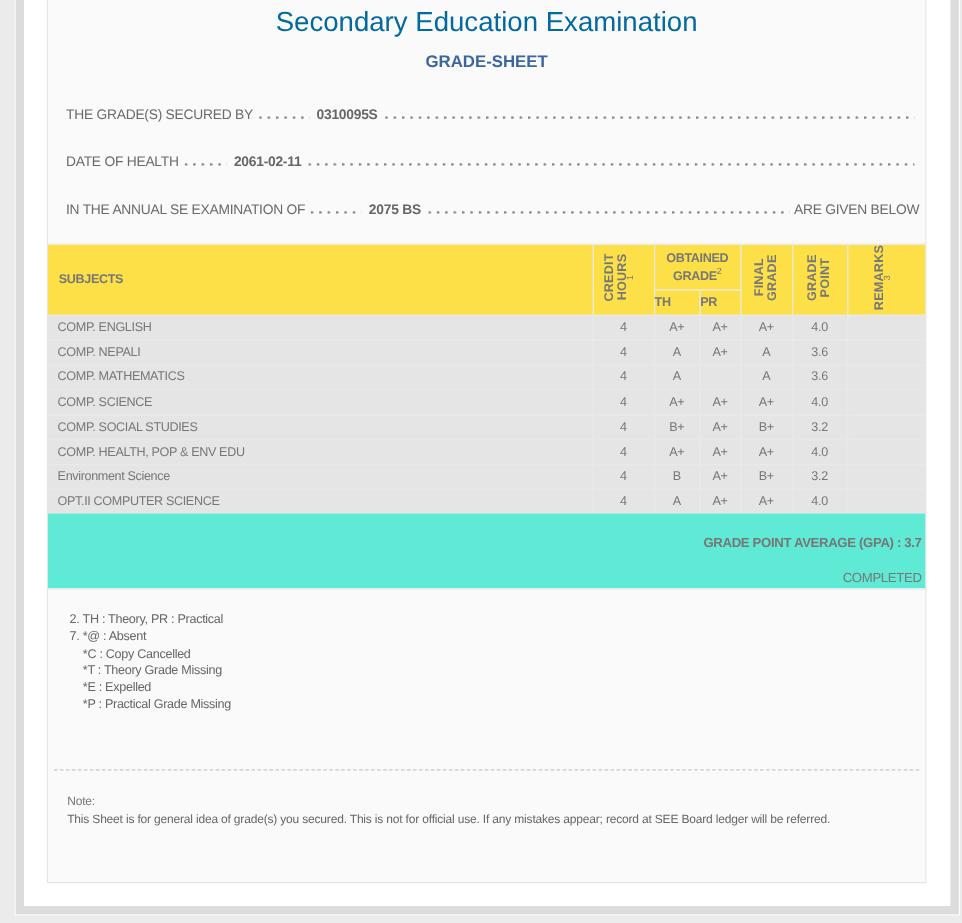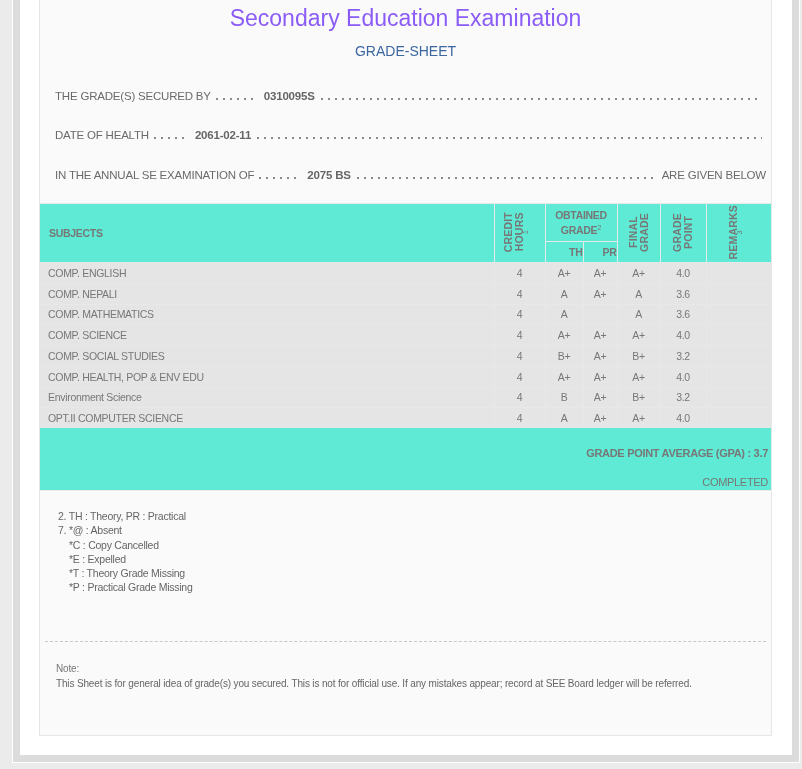--- a/index.html
+++ b/index.html
@@ -1,43 +1,43 @@
 <!DOCTYPE html>
 <html><head>
 <meta charset="utf-8">
 <style>
   html, body { margin:0; padding:0; width:802px; height:769px; overflow:hidden; background:#ebebeb; font-family:"Liberation Sans", sans-serif; color:#666; }
   .frame { position:absolute; left:12px; top:-40px; width:788px; height:803px; box-sizing:border-box; border:1px solid #fff; padding:7px; background:#dcdcdc; }
   .frame-inner { background:#fff; height:100%; box-sizing:border-box; padding:19px 20px 19px 19px; }
   .content { position:relative; height:100%; box-sizing:border-box; border:1px solid #e6e6e6; background:#fafafa; }
 
-  .title { position:absolute; left:0; right:0; top:17px; line-height:26px; text-align:center; font-size:23px; color:#8b5cf6; }
-  .subtitle { position:absolute; left:0; right:0; top:54px; line-height:18px; text-align:center; font-size:14px; font-weight:normal; color:#3b66a0; }
+  .title { position:absolute; left:0; right:0; top:17px; line-height:26px; text-align:center; font-size:23px; color:#0369a1; }
+  .subtitle { position:absolute; left:0; right:0; top:54px; line-height:18px; text-align:center; font-size:14px; font-weight:bold; color:#3b66a0; }
 
   .info-line { position:absolute; left:15px; right:5px; height:18px; line-height:18px; font-size:11.5px; letter-spacing:-0.2px; color:#6a6a6a; display:flex; align-items:baseline; white-space:nowrap; }
   .info-line .val { font-weight:bold; color:#666; }
   .leader { display:inline-block; height:2px; background-image:radial-gradient(circle at 1px 1px, #8a8a8a 0.9px, transparent 1.3px); background-size:7px 2px; background-repeat:repeat-x; }
   .leader.fixed6 { width:42px; margin:0 6px 0 5px; flex:none; }
   .leader.fixed5 { width:35px; margin:0 6px 0 5px; flex:none; }
   .leader.grow { flex:1; margin:0 4px 0 6px; }
 
   table.grades { position:absolute; top:215px; left:0; width:731px; table-layout:fixed; border-collapse:collapse; font-size:10.5px; letter-spacing:-0.3px; color:#777; }
   table.grades th, table.grades td { border:1px solid #e8e8e8; padding:0; }
   table.grades tr:first-child th { border-top:1px solid #e8e8e8; }
   table.grades th:first-child, table.grades td:first-child { border-left:none; }
   table.grades th:last-child, table.grades td:last-child { border-right:none; }
-  table.grades thead th { background:#5eead4; font-weight:bold; color:#777; }
+  table.grades thead th { background:#fde047; font-weight:bold; color:#777; }
   table.grades tbody td { background:#e5e5e5; height:19.75px; text-align:center; }
   table.grades tbody td.subj { text-align:left; padding-left:8px; white-space:nowrap; }
   th.h-subjects { text-align:left; padding-left:9px !important; }
   .vert { display:inline-block; writing-mode:vertical-rl; transform:rotate(180deg); text-align:center; line-height:11px; font-size:10.5px; letter-spacing:0.2px; }
   .vert span { display:block; }
   sup { font-size:7.5px; line-height:0; vertical-align:super; font-weight:normal; }
   .h-obt { height:37px; line-height:15px; text-align:center; vertical-align:middle; }
-  .h-sub { height:20px; text-align:right; }
+  .h-sub { height:20px; text-align:left; }
 
   .gpa-block { position:absolute; top:440px; left:0; width:731px; height:62px; background:#5eead4; border-bottom:1px solid #ebebeb; }
   .gpa { position:absolute; right:3px; top:16px; line-height:18px; font-size:11px; font-weight:bold; letter-spacing:-0.3px; color:#777; white-space:nowrap; }
   .status { position:absolute; right:3px; top:45px; line-height:18px; font-size:11px; font-weight:normal; letter-spacing:-0.3px; color:#777; }
 
   .footnotes { position:absolute; top:521px; left:18px; font-size:10.5px; letter-spacing:-0.25px; line-height:14.3px; color:#666; }
   .footnotes .ind { padding-left:11px; }
   .dash { position:absolute; top:653px; left:5px; width:721px; border-top:1px dashed #c8c8c8; }
   .note { position:absolute; top:673px; left:16px; width:682px; font-size:10px; letter-spacing:-0.15px; line-height:15px; color:#666; }
   .note .note-title { font-weight:normal; color:#777; }
@@ -190,22 +190,22 @@
         <span>GRADE POINT AVERAGE (GPA) :</span>
         <span>3.7</span>
       </div>
       <div class="status">COMPLETED</div>
     </div>
 
     <div class="footnotes">
       <div>2. TH : Theory, PR : Practical</div>
       <div>7. *@ : Absent</div>
       <div class="ind">*C : Copy Cancelled</div>
+      <div class="ind">*T : Theory Grade Missing</div>
       <div class="ind">*E : Expelled</div>
-      <div class="ind">*T : Theory Grade Missing</div>
       <div class="ind">*P : Practical Grade Missing</div>
     </div>
 
     <div class="dash"></div>
 
     <div class="note">
       <div class="note-title">Note:</div>
       <div>This Sheet is for general idea of grade(s) you secured. This is not for official use. If any mistakes appear; record at SEE Board ledger will be referred.</div>
     </div>
 

